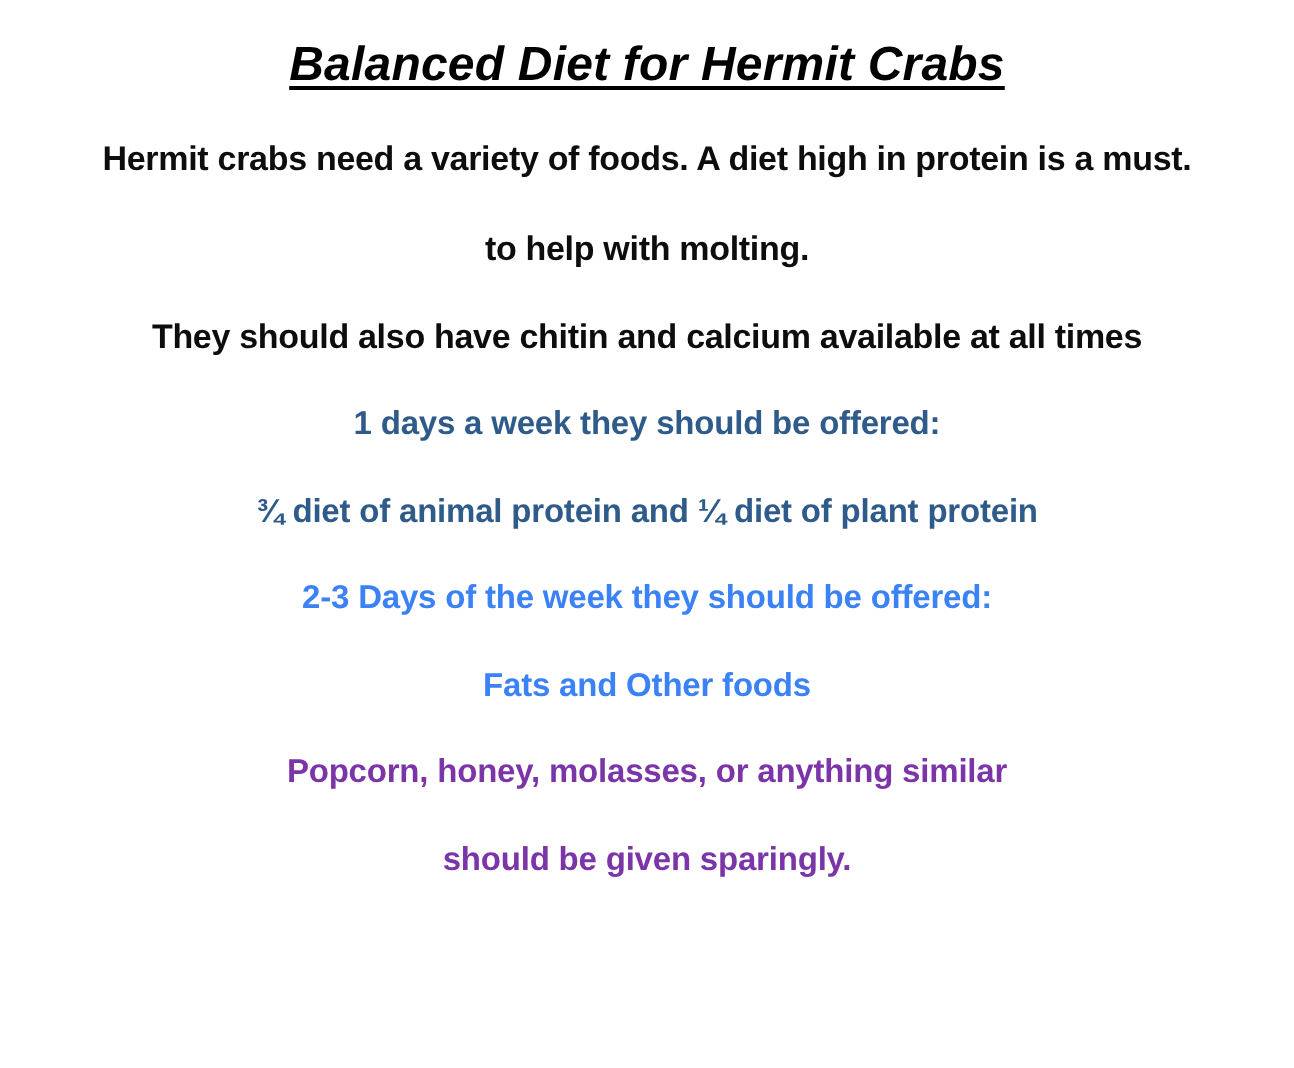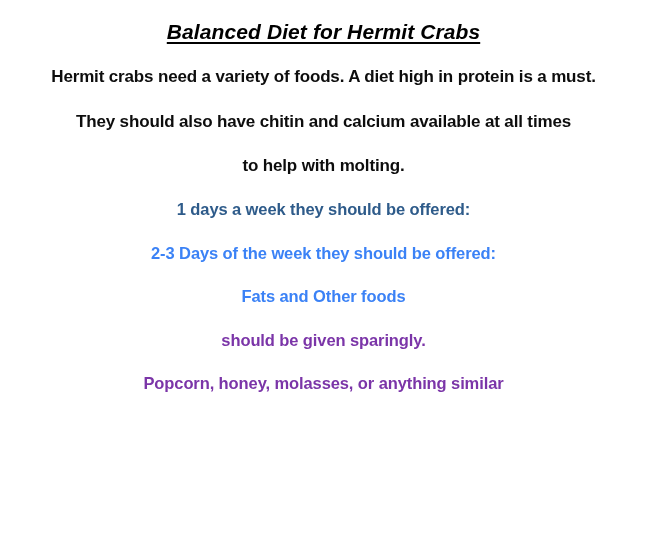--- a/index.html
+++ b/index.html
@@ -21,21 +21,21 @@
     box-sizing: border-box;
     padding-top: 21px;
   }
   .line {
     text-align: center;
     font-weight: bold;
     line-height: 1;
     white-space: nowrap;
   }
   .doc-title {
-    font-size: 21px;
+    font-size: 24px;
     font-style: italic;
     font-weight: bold;
     color: #000000;
     text-decoration: underline;
     text-underline-offset: 3px;
     letter-spacing: 0.1px;
     margin-bottom: 26px;
   }
   .body-line {
     font-size: 17px;
@@ -61,30 +61,31 @@
 </style>
 </head>
 <body>
 
 <div class="page">
 
   <div class="line doc-title">Balanced Diet for Hermit Crabs</div>
 
   <div class="line body-line b1">Hermit crabs need a variety of foods. A diet high in protein is a must.</div>
 
+  <div class="line body-line b3">to help with molting.</div>
+
   <div class="line body-line b2">They should also have chitin and calcium available at all times</div>
-
-  <div class="line body-line b3">to help with molting.</div>
 
   <div class="line grp-line header-line c-blue">1 days a week they should be offered:</div>
 
+  <div class="line grp-line detail-line c-blue">¾ diet of animal protein and ¼ diet of plant protein</div>
 
 
 
   <div class="line grp-line header-line c-orange">2-3 Days of the week they should be offered:</div>
 
   <div class="line grp-line detail-line c-orange">Fats and Other foods</div>
 
+  <div class="line grp-line header-line c-purple">Popcorn, honey, molasses, or anything similar</div>
+
   <div class="line grp-line detail-line c-purple">should be given sparingly.</div>
-
-  <div class="line grp-line header-line c-purple">Popcorn, honey, molasses, or anything similar</div>
 
 </div>
 
 </body></html>

